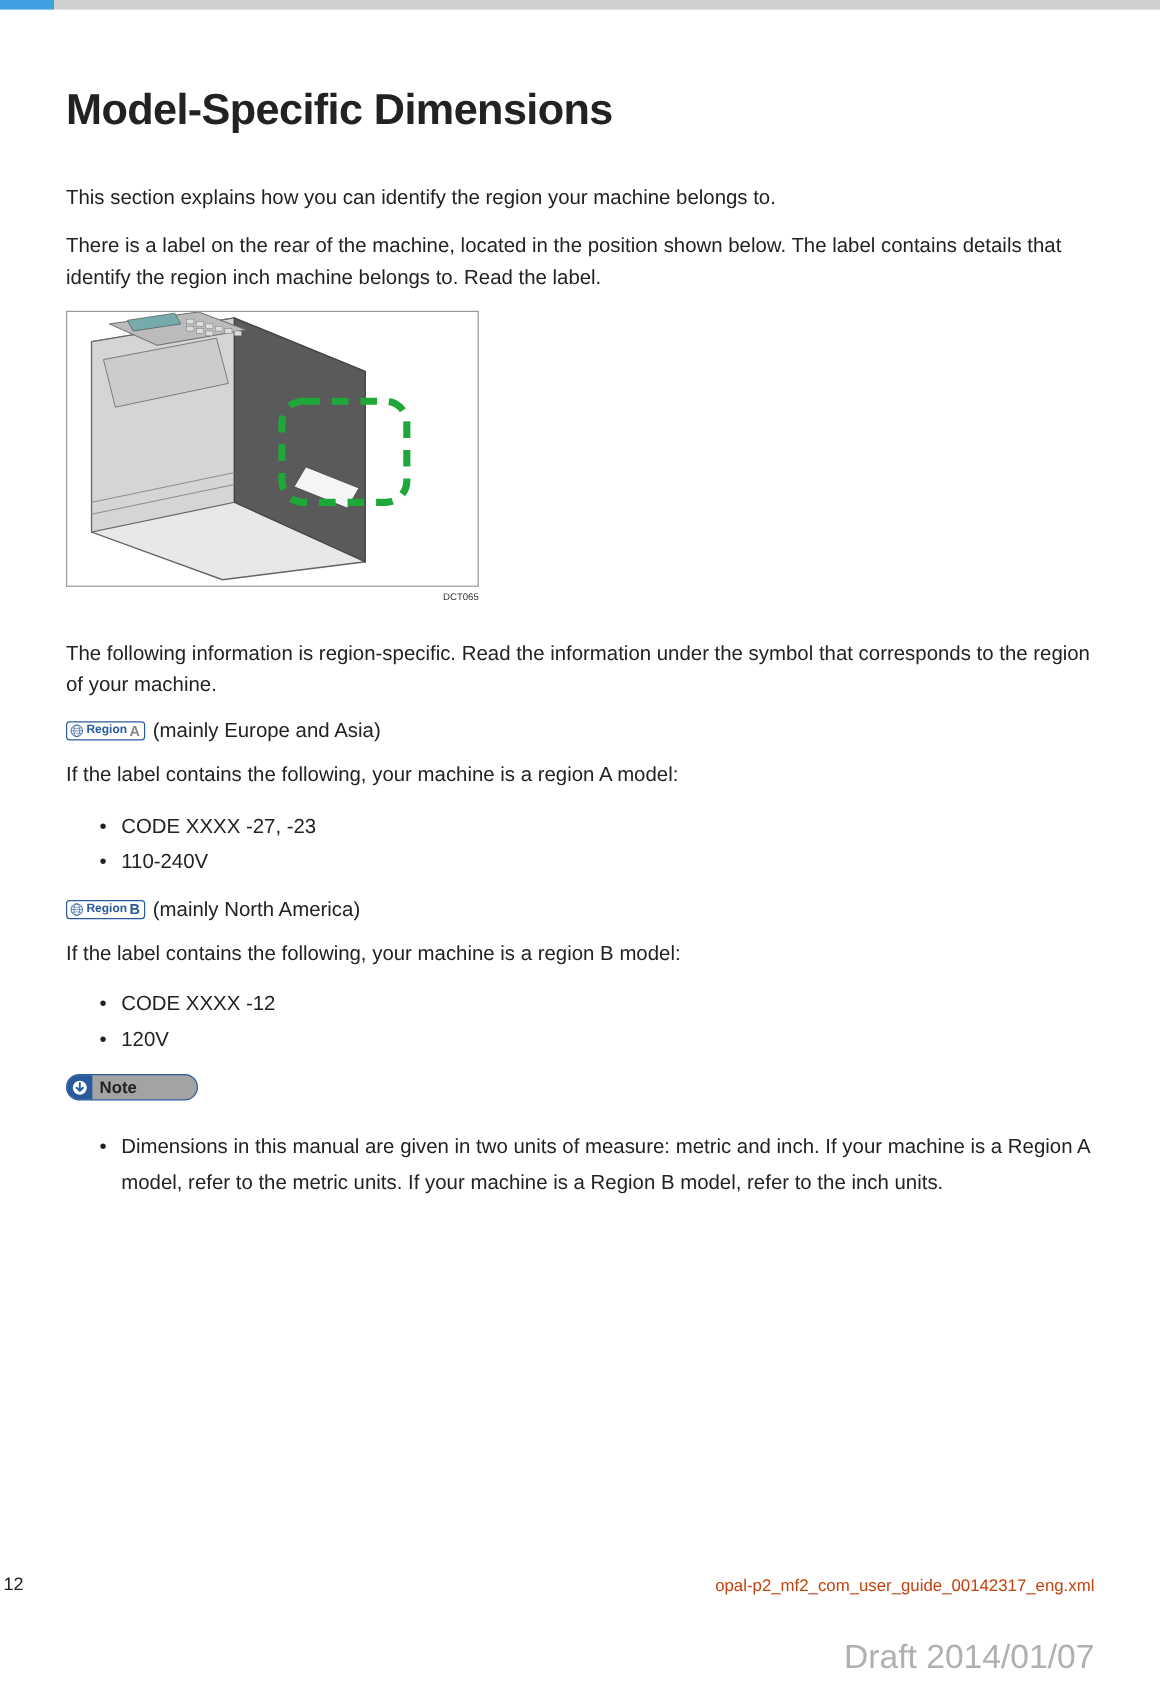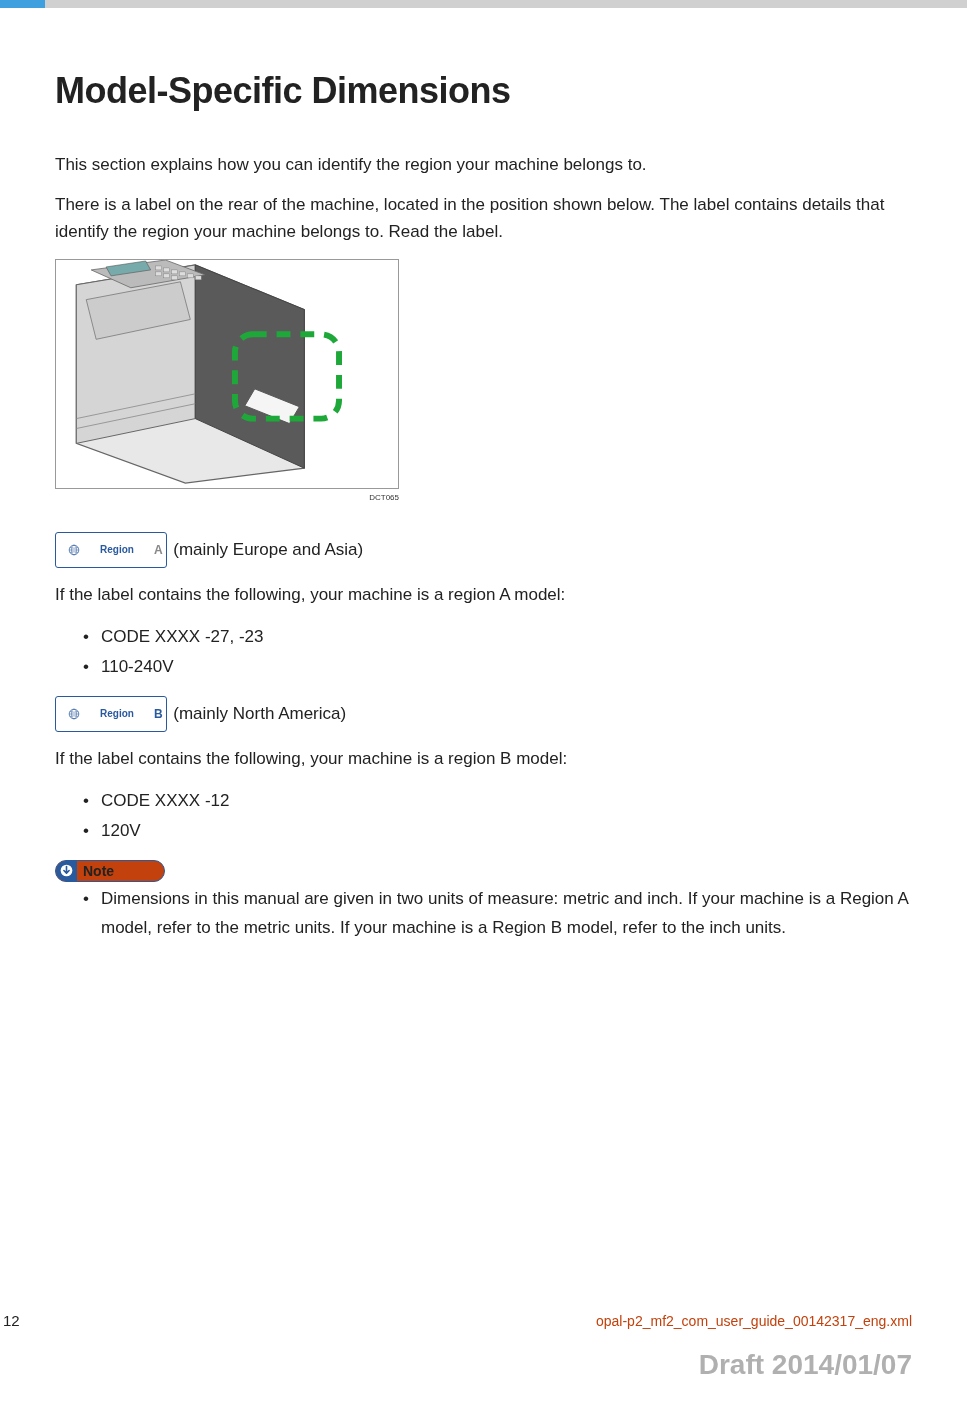--- a/index.html
+++ b/index.html
@@ -65,26 +65,26 @@
       font-size: 8px;
       color: #333;
       margin-bottom: 30px;
     }
     .region-badge {
       display: inline-flex;
       align-items: center;
       vertical-align: middle;
       border: 1px solid #2a5a9e;
       border-radius: 3px;
-      height: 36px;
-      padding: 0 3px 0 12px;
+      height: 16px;
+      padding: 0 3px 0 2px;
       font-size: 10px;
       font-weight: bold;
       color: #2a5a9e;
-      gap: 20px;
+      gap: 2px;
       background: #fff;
       line-height: 1;
     }
     .region-badge .globe {
       width: 12px;
       height: 12px;
     }
     .region-badge .letter-a {
       color: #888;
       font-size: 12px;
@@ -123,22 +123,22 @@
       font-size: 17px;
     }
     .note-badge {
       display: inline-flex;
       align-items: center;
       height: 22px;
       border: 1px solid #2a5a9e;
       border-radius: 11px;
       padding: 0 50px 0 0;
       overflow: hidden;
-      margin-bottom: 2px;
-      background: #c2410c;
+      margin-bottom: 24px;
+      background: #a3a3a3;
     }
     .note-badge .icon {
       width: 22px;
       height: 22px;
       background: #2a5a9e;
       border-radius: 11px 0 0 11px;
       display: flex;
       align-items: center;
       justify-content: center;
       margin-left: -1px;
@@ -164,37 +164,37 @@
     .footer-filename {
       position: absolute;
       right: 55px;
       bottom: 90px;
       font-size: 14px;
       color: #c2410c;
     }
     .draft {
       position: absolute;
       right: 55px;
-      bottom: 38px;
+      bottom: 22px;
       font-size: 28px;
-      font-weight: bold;
+      font-weight: normal;
       color: #b0b0b0;
     }
   </style>
 </head>
 <body>
 
 <div class="top-bar"></div>
 <div class="top-bar-gray"></div>
 
 <div class="content">
   <h1>Model-Specific Dimensions</h1>
 
   <p>This section explains how you can identify the region your machine belongs to.</p>
-  <p>There is a label on the rear of the machine, located in the position shown below. The label contains details that identify the region your machine belongs to. Read the label.</p>
+  <p>There is a label on the rear of the machine, located in the position shown below. The label contains details that identify the region inch machine belongs to. Read the label.</p>
 
   <div class="figure">
     <svg viewBox="0 0 344 230">
 
       <polygon points="20,25 140,5 250,50 250,210 130,225 20,185" fill="#e8e8e8" stroke="#666" stroke-width="1.2"></polygon>
       <polygon points="20,25 140,5 140,160 20,185" fill="#d5d5d5" stroke="#666" stroke-width="1"></polygon>
       <polygon points="140,5 250,50 250,210 140,160" fill="#5a5a5a" stroke="#444" stroke-width="1"></polygon>
 
       <polygon points="35,10 110,0 150,15 75,28" fill="#bbb" stroke="#666" stroke-width="0.8"></polygon>
       <polygon points="50,7 90,1 95,10 55,16" fill="#7aa" stroke="#555" stroke-width="0.6"></polygon>
@@ -216,20 +216,21 @@
 
       <polygon points="30,40 125,22 135,60 40,80" fill="#ccc" stroke="#777" stroke-width="0.8"></polygon>
 
       <polygon points="200,130 245,148 235,165 190,147" fill="#f5f5f5" stroke="#555" stroke-width="1"></polygon>
 
       <rect x="180" y="75" width="105" height="85" rx="18" ry="18" fill="none" stroke="#1fa83a" stroke-width="6" stroke-dasharray="14 10"></rect>
     </svg>
   </div>
   <div class="caption">DCT065</div>
 
+  <p>The following information is region-specific. Read the information under the symbol that corresponds to the region of your machine.</p>
 
   <div class="region-line">
     <span class="region-badge">
       <svg class="globe" viewBox="0 0 20 20">
         <circle cx="10" cy="10" r="8" fill="none" stroke="#2a5a9e" stroke-width="1.2"></circle>
         <ellipse cx="10" cy="10" rx="4" ry="8" fill="none" stroke="#2a5a9e" stroke-width="0.9"></ellipse>
         <line x1="2" y1="10" x2="18" y2="10" stroke="#2a5a9e" stroke-width="0.9"></line>
         <path d="M3 6 Q10 8 17 6" fill="none" stroke="#2a5a9e" stroke-width="0.8"></path>
         <path d="M3 14 Q10 12 17 14" fill="none" stroke="#2a5a9e" stroke-width="0.8"></path>
       </svg>

